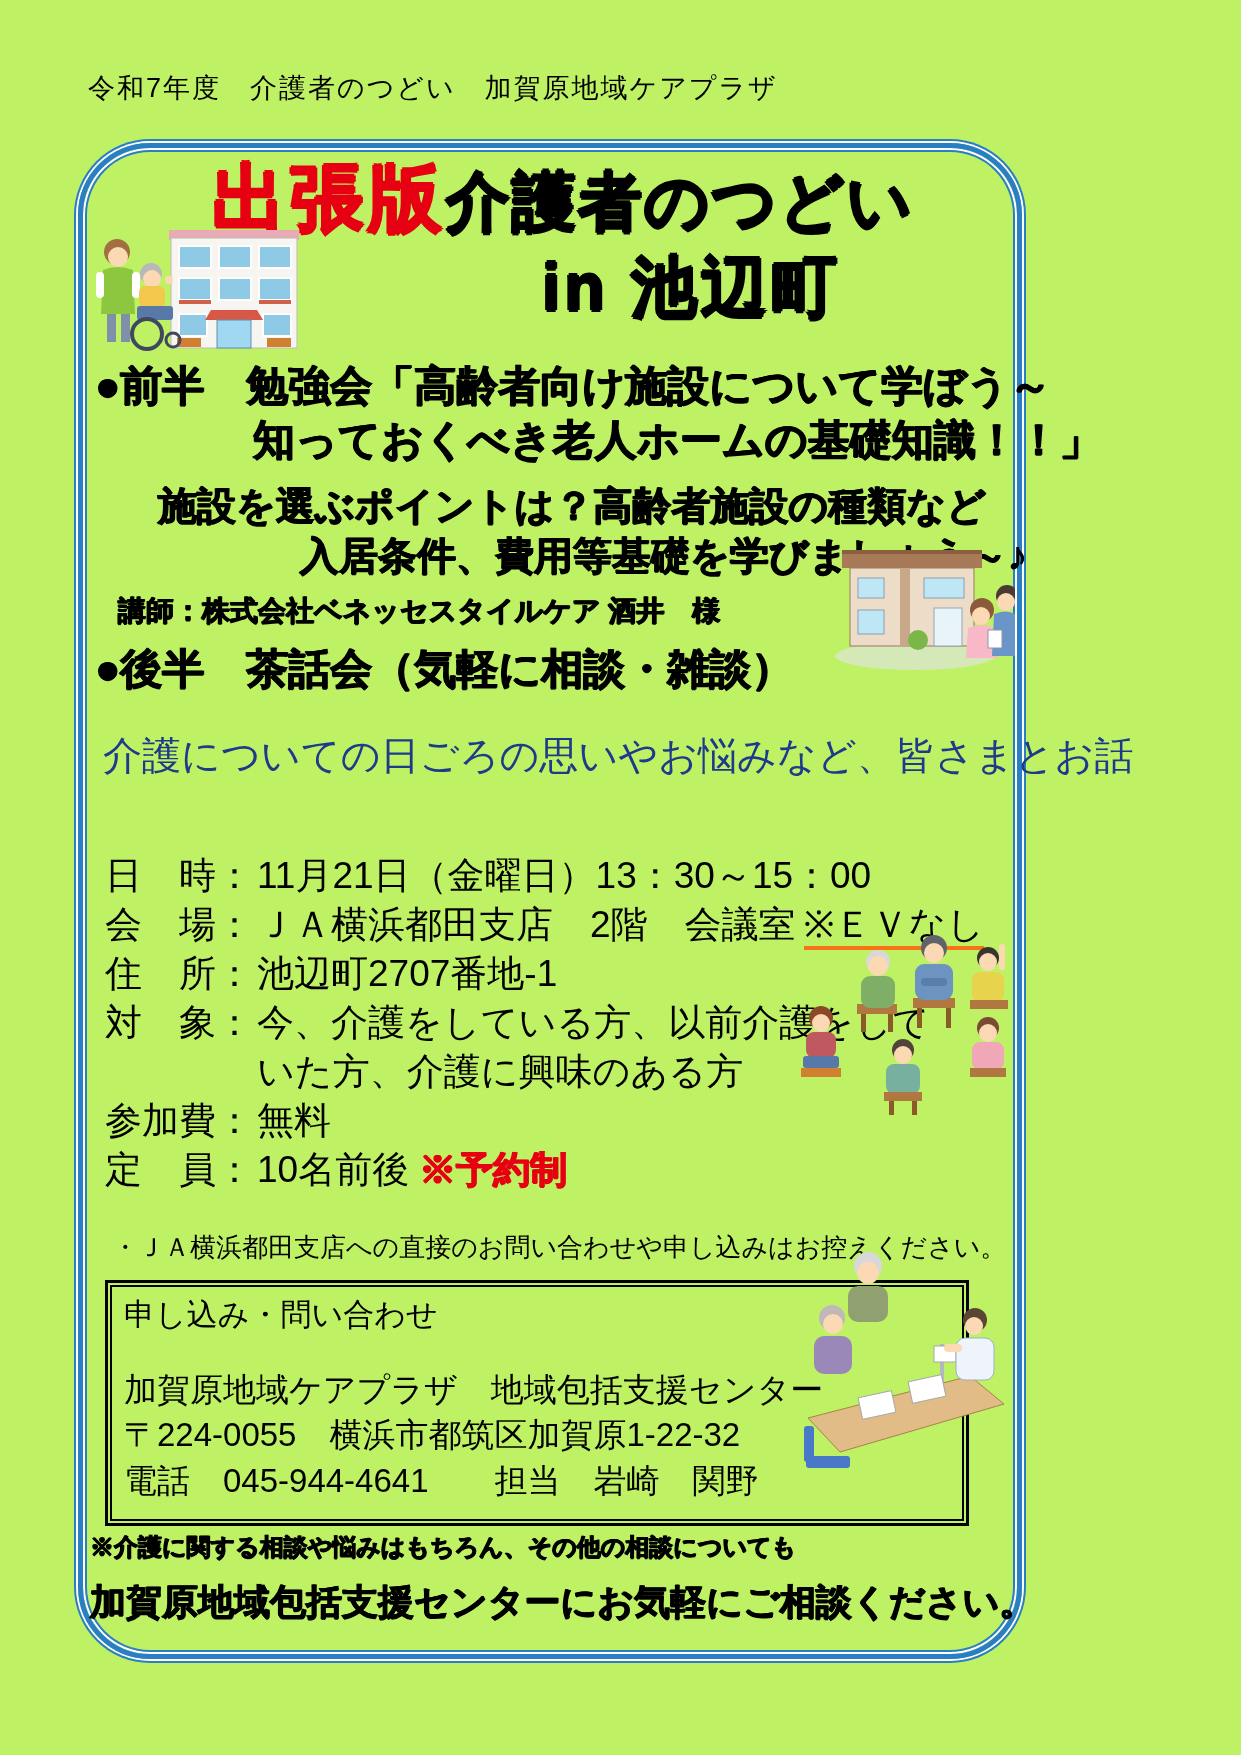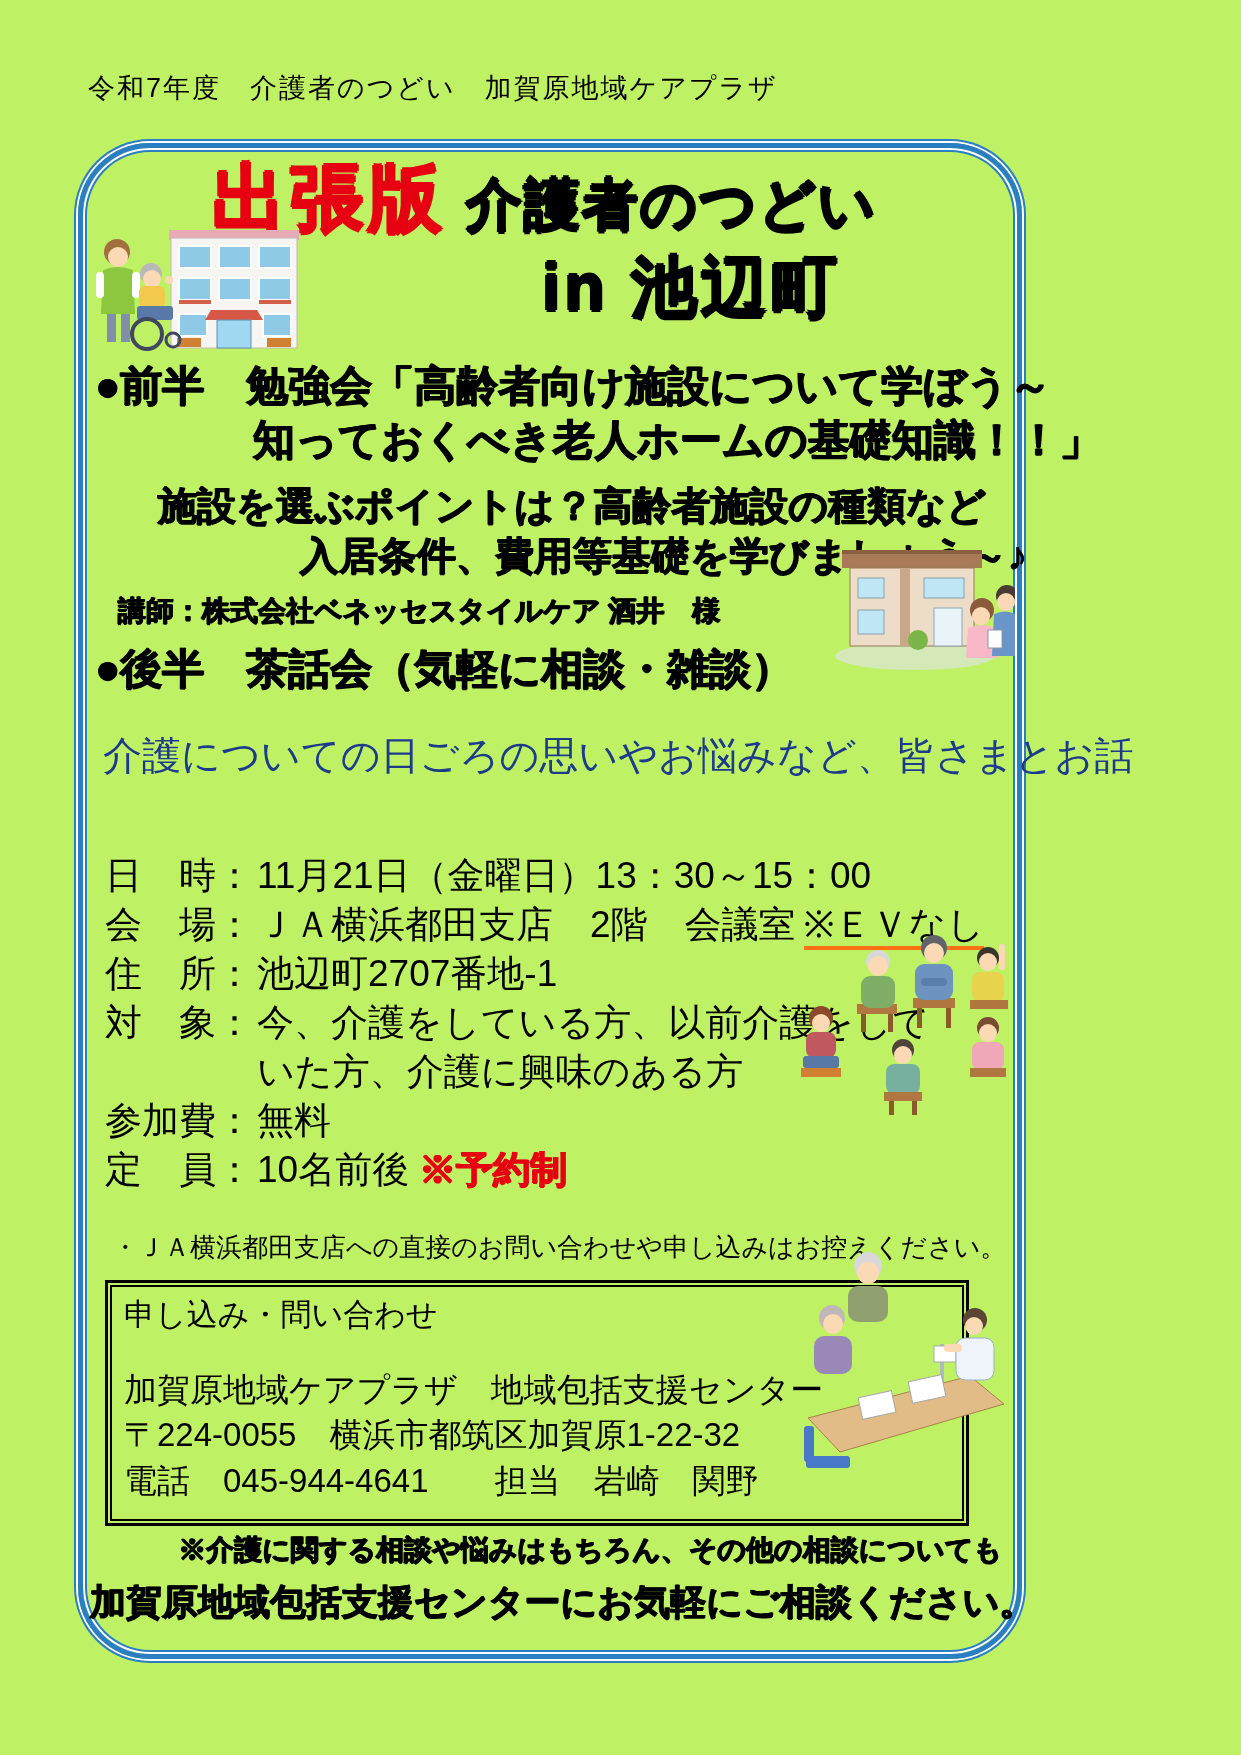--- a/index.html
+++ b/index.html
@@ -10,23 +10,23 @@
   .header-line{left:88px;top:70px;font-size:27px;letter-spacing:2px;}
 
   .flyer-border{left:78px;top:143px;width:934px;height:1506px;
     border:5px solid #2a7ec2;border-radius:72px;
     box-shadow:0 0 0 2px #fff,0 0 0 4px #2a7ec2,
                inset 0 0 0 2px #fff,inset 0 0 0 4px #2a7ec2;}
 
   .heavy{font-weight:bold;text-shadow:0.8px 0 currentColor,-0.8px 0 currentColor,0 0.8px currentColor;}
   .xheavy{font-weight:bold;text-shadow:1.6px 0 currentColor,-1.6px 0 currentColor,0 1.6px currentColor,0 -1.6px currentColor;}
 
-  .title-row{left:212px;top:150px;display:flex;gap:20px;align-items:baseline;white-space:nowrap;}
+  .title-row{left:212px;top:150px;display:flex;align-items:baseline;white-space:nowrap;}
   .title-badge{font-size:74px;color:#e60012;letter-spacing:4px;}
-  .title-main{font-size:56px;color:#000;letter-spacing:2px;}
+  .title-main{font-size:64px;color:#000;letter-spacing:2px;}
   .title-loc{left:542px;top:243px;font-size:66px;letter-spacing:4px;white-space:nowrap;}
 
   .h-line1{left:95px;top:358px;font-size:42px;white-space:nowrap;}
   .h-line2{left:253px;top:412px;font-size:42px;white-space:nowrap;}
   .sub1{left:158px;top:479px;font-size:39px;white-space:nowrap;}
   .sub2{left:300px;top:529px;font-size:39px;white-space:nowrap;}
   .lecturer{left:118px;top:592px;font-size:28px;white-space:nowrap;}
   .h2-line{left:95px;top:641px;font-size:42px;white-space:nowrap;}
 
   .blue-l1{left:103px;top:729px;font-size:39px;color:#1e3a8a;white-space:nowrap;}
@@ -40,21 +40,21 @@
 
   .ja-note{left:112px;top:1230px;font-size:26px;white-space:nowrap;}
 
   .contact-box{left:105px;top:1280px;width:858px;height:240px;border:3px solid #000;}
   .contact-box-inner{position:absolute;left:2px;top:2px;right:2px;bottom:2px;border:2px solid #000;}
   .cbox-title{left:124px;top:1294px;font-size:31px;white-space:nowrap;}
   .cline1{left:124px;top:1368px;font-size:33px;white-space:nowrap;}
   .cline2{left:124px;top:1413px;font-size:33px;white-space:nowrap;}
   .cline3{left:124px;top:1459px;font-size:33px;white-space:nowrap;}
 
-  .foot1{left:90px;top:1531px;width:912px;text-align:right;font-size:28px;white-space:nowrap;}
+  .foot1{left:90px;top:1531px;width:912px;text-align:left;font-size:24px;white-space:nowrap;}
   .foot2{left:90px;top:1578px;width:912px;text-align:center;font-size:36px;white-space:nowrap;}
 
   .illus{pointer-events:none;}
   .illus-caregiver{left:85px;top:222px;width:215px;height:152px;}
   .illus-house{left:830px;top:538px;width:185px;height:135px;}
   .illus-group{left:783px;top:910px;width:237px;height:207px;}
   .illus-consult{left:798px;top:1226px;width:214px;height:296px;z-index:5;}
 </style>
 </head>
 <body>

